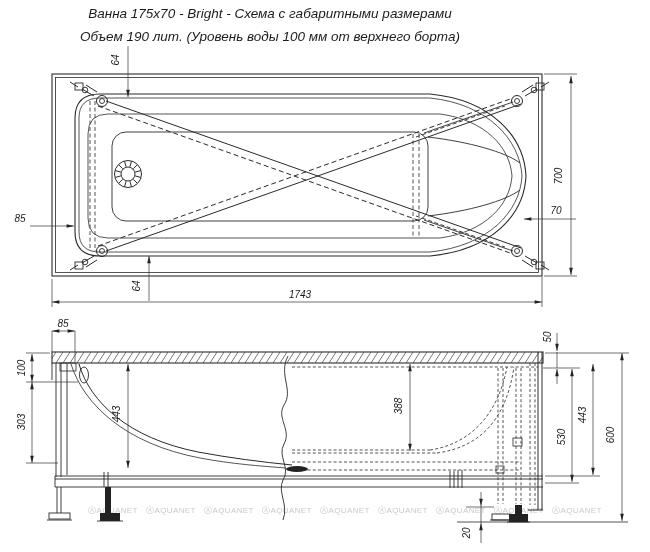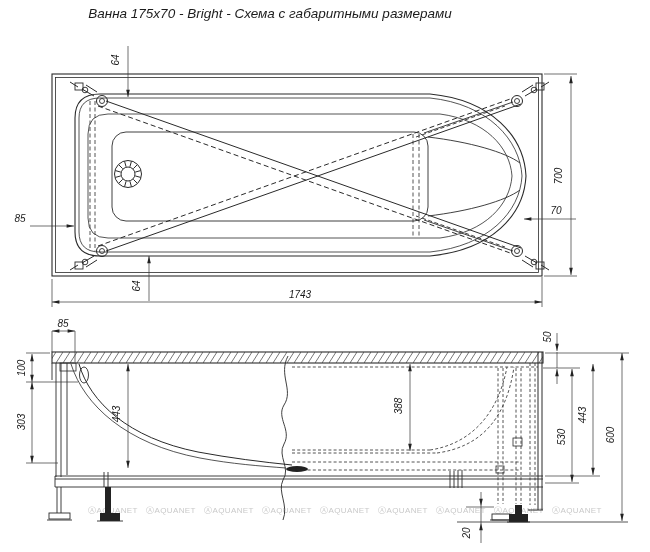--- a/index.html
+++ b/index.html
@@ -23,20 +23,21 @@
     font-family:"Liberation Sans",sans-serif;font-style:italic;
     font-size:10px;fill:#1a1a1a;
   }
 </style>
 </head>
 <body>
 
 <div class="canvas">
 
   <div class="title-line t1">Ванна 175x70 - Bright - Схема с габаритными размерами</div>
+  <div class="title-line t2">Объем 190 лит. (Уровень воды 100 мм от верхнего борта)</div>
 
   <div class="wm-row">
     <span class="wm" style="left:88px">ⒶAQUANET</span>
     <span class="wm" style="left:146px">ⒶAQUANET</span>
     <span class="wm" style="left:204px">ⒶAQUANET</span>
     <span class="wm" style="left:262px">ⒶAQUANET</span>
     <span class="wm" style="left:320px">ⒶAQUANET</span>
     <span class="wm" style="left:378px">ⒶAQUANET</span>
     <span class="wm" style="left:436px">ⒶAQUANET</span>
     <span class="wm" style="left:494px">ⒶAQUANET</span>

